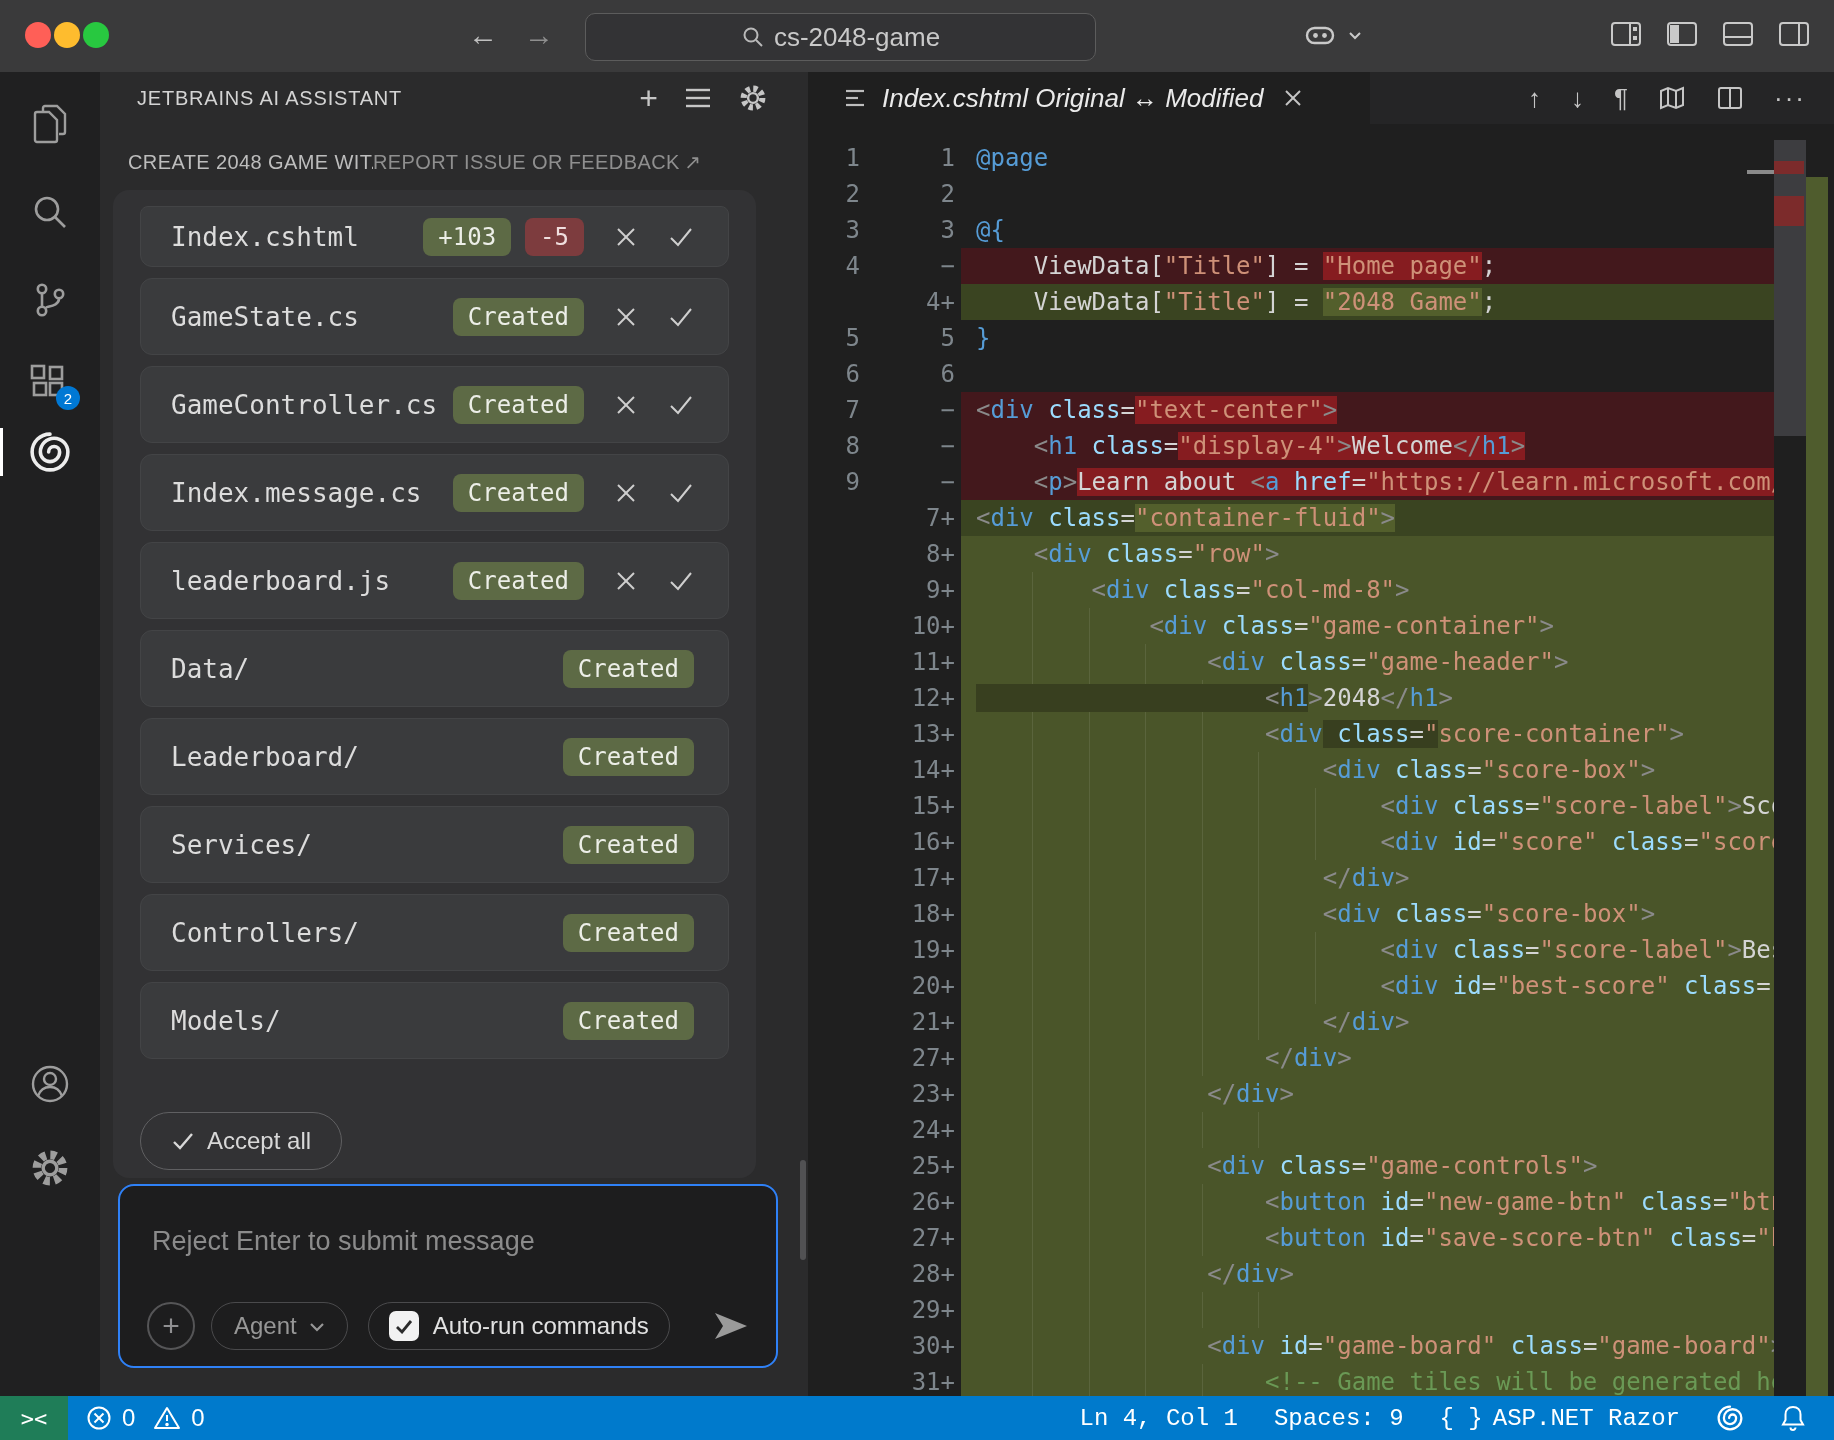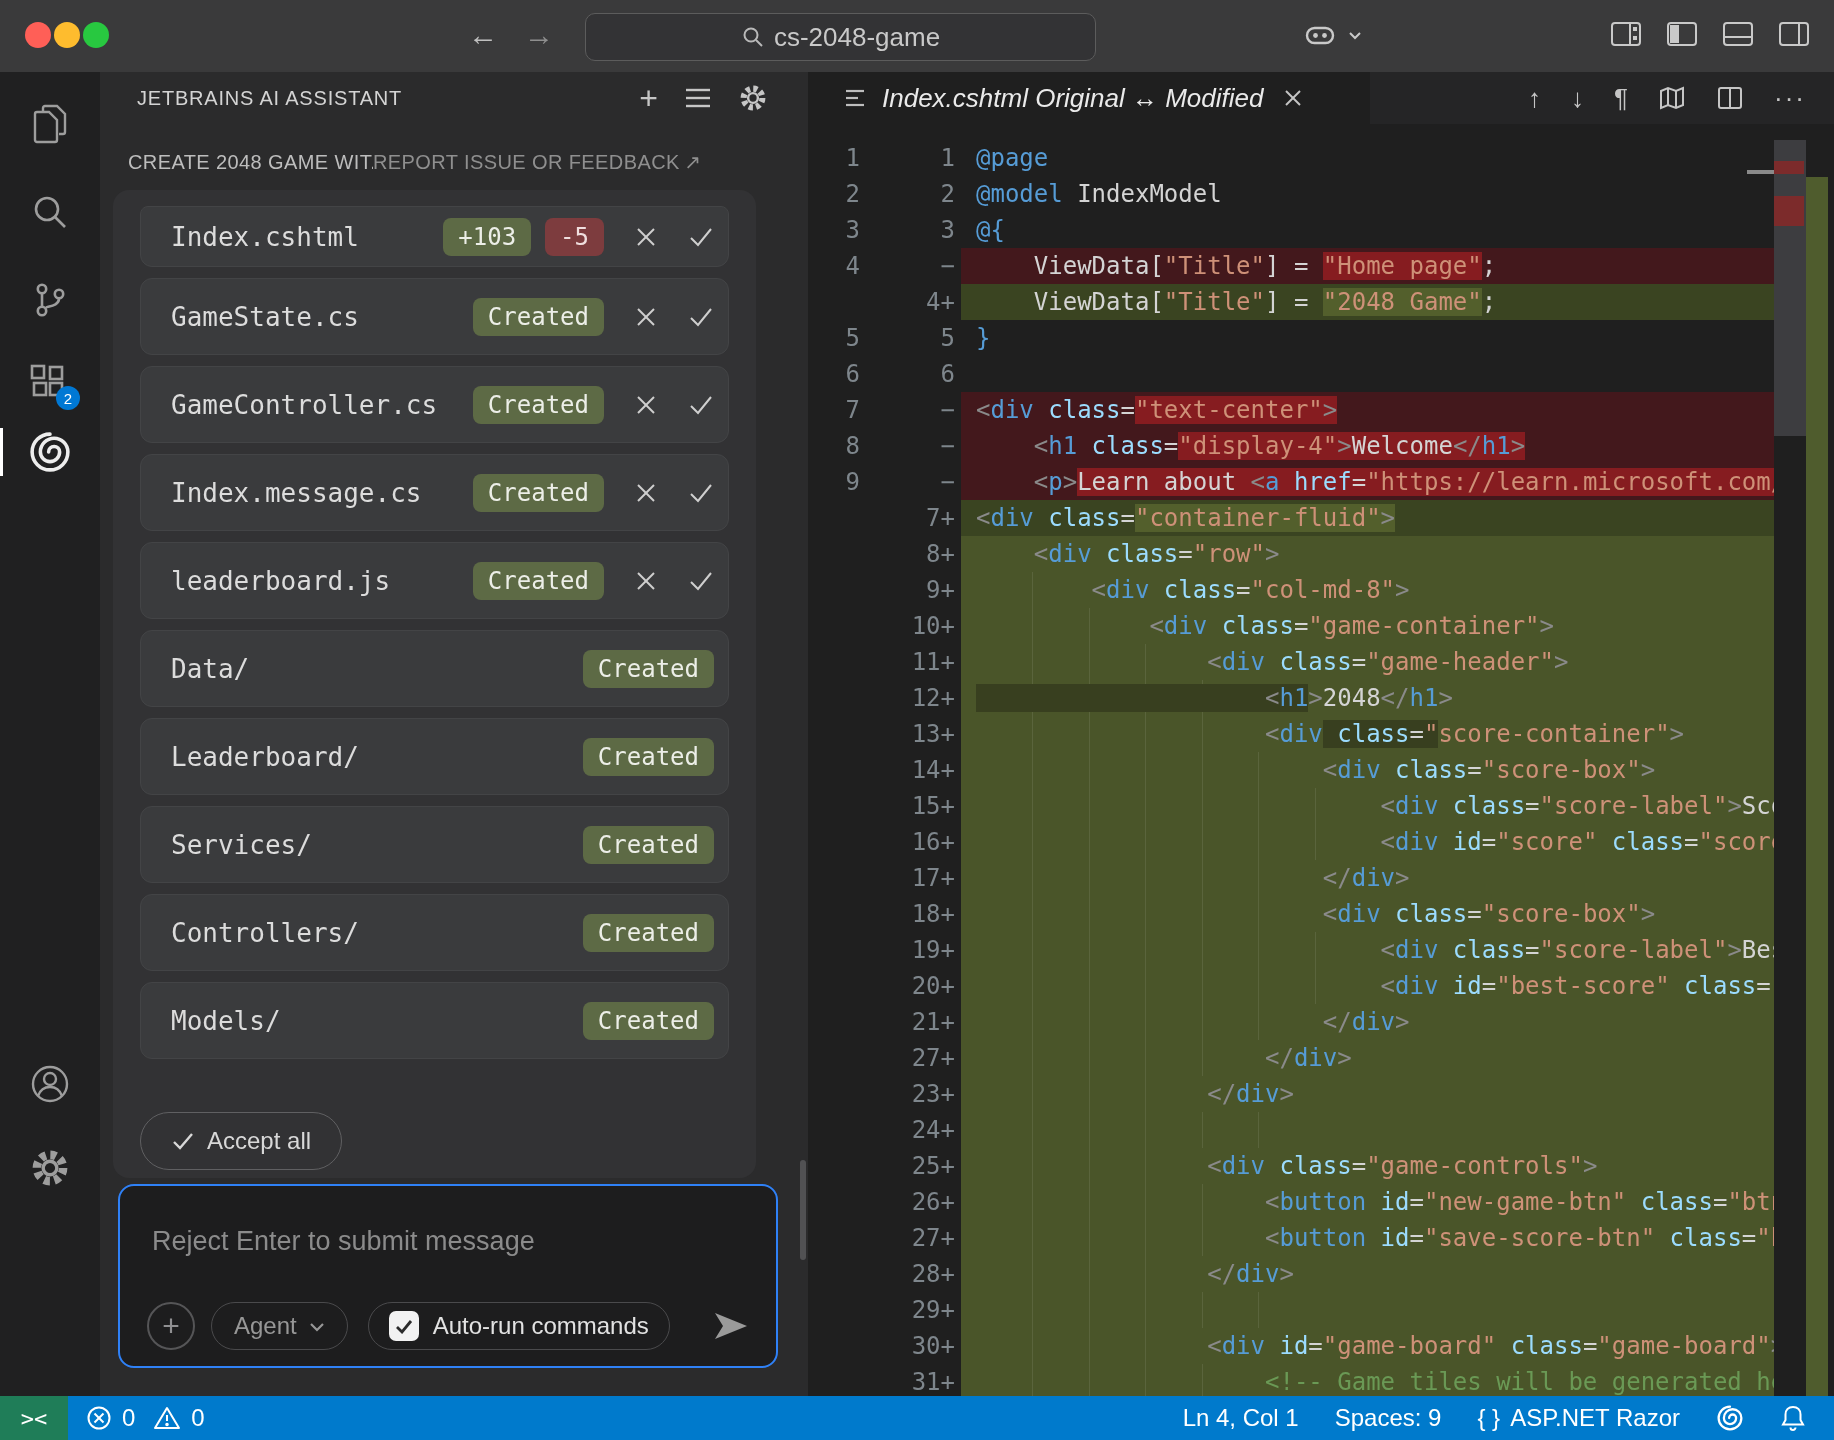--- a/index.html
+++ b/index.html
@@ -27,21 +27,21 @@
   
   .sidebar{left:100px;top:72px;width:708px;height:1324px;background:#2b2b2c;}
   .sbtitle{left:37px;top:0px;height:52px;display:flex;align-items:center;color:#d4d4d4;font-size:20px;letter-spacing:.8px;}
   .sbicons{right:40px;top:0px;height:52px;display:flex;align-items:center;gap:26px;color:#c6c6c6;}
   .sessionrow{left:28px;top:78px;width:640px;display:flex;align-items:baseline;font-size:20px;letter-spacing:.4px;white-space:nowrap;}
   .sessiontitle{color:#bdbdbd;overflow:hidden;max-width:245px;text-overflow:clip;}
   .feedback{color:#8f8f8f;}
   .chatbox{left:13px;top:118px;width:643px;height:988px;background:#323234;border-radius:16px;overflow:hidden;}
   .filelist{position:absolute;left:27px;top:0;width:589px;}
   .filecard{box-sizing:border-box;height:77px;margin-bottom:11px;background:#3a3b3d;border:1px solid #434446;
-      border-radius:12px;display:flex;align-items:center;padding:0 14px 0 30px;}
+      border-radius:12px;display:flex;align-items:center;padding:0 34px 0 30px;}
   .filecard:first-child{height:61px;margin-top:16px;border-top-left-radius:8px;border-top-right-radius:8px;}
   .fname{color:#dcdcdc;font-family:"DejaVu Sans Mono",monospace;font-size:26px;flex:1;white-space:nowrap;}
   .badge{font-family:"DejaVu Sans Mono",monospace;font-size:24px;color:#eceee7;background:#5d6a45;
       border-radius:8px;padding:5px 15px;margin-left:14px;}
   .badge.red{background:#7d3c3e;color:#f0dede;}
   .cardact{margin-left:30px;color:#cfcfcf;display:flex;align-items:center;}
   .acceptrow{position:absolute;left:27px;top:922px;display:flex;gap:18px;flex-direction:column;}
   .pillbtn{box-sizing:border-box;height:58px;border:1.5px solid #606062;border-radius:29px;background:transparent;
       display:flex;align-items:center;gap:12px;padding:0 30px;color:#d8d8d8;font-size:24px;cursor:default;}
   .sbscroll{left:700px;top:1088px;width:6px;height:100px;background:#515153;border-radius:3px;}
@@ -85,21 +85,21 @@
   .rred{left:0;width:30px;background:#7c2b2b;}
   .rgreen{left:32px;top:53px;width:22px;height:1219px;background:#4f5c2d;}
   .rcursor{left:1747px;top:170px;width:27px;height:4px;background:#8a8a8a;}
 
   
   .statusbar{left:0;top:1396px;width:1834px;height:44px;background:#007acc;color:#ffffff;
       display:flex;align-items:center;font-size:24px;}
   .remotebadge{width:68px;height:44px;background:#1f7d58;display:flex;align-items:center;justify-content:center;
       font-family:"DejaVu Sans Mono",monospace;font-size:22px;color:#fff;flex:none;}
   .sbleft{display:flex;align-items:center;gap:10px;margin-left:18px;}
-  .sbright{margin-left:auto;display:flex;align-items:center;gap:36px;padding-right:28px;}
+  .sbright{margin-left:auto;display:flex;align-items:center;gap:36px;padding-right:28px;font-family:Liberation Mono, monospace;}
   .sbitem{display:flex;align-items:center;gap:10px;white-space:nowrap;}
 </style>
 </head>
 <body>
 
 <div class="page">
 
   <div class="abs titlebar">
     <div class="abs tl" style="left:25px;background:#ff5f57"></div>
     <div class="abs tl" style="left:54px;background:#febc2e"></div>
@@ -441,21 +441,20 @@
 
   <div class="abs codearea" id="codelines">
       <div class="cl t-c">
         <span class="g1">1</span>
         <span class="g2">1</span>
         <div class="cd"><span class="tk c-k">@page</span></div>
       </div>
       <div class="cl t-c">
         <span class="g1">2</span>
         <span class="g2">2</span>
-        <div class="cd"><span class="tk c-k">@model</span><span class="tk c-p"> IndexModel</span></div>
       </div>
       <div class="cl t-c">
         <span class="g1">3</span>
         <span class="g2">3</span>
         <div class="cd"><span class="tk c-k">@{</span></div>
       </div>
       <div class="cl t-d">
         <span class="g1">4</span>
         <span class="g2">−</span>
         <div class="cd"><span class="tk c-p">    ViewData[</span><span class="tk c-s">"Title"</span><span class="tk c-p">] = </span><span class="tk c-s b-R">"Home page"</span><span class="tk c-p">;</span></div>

